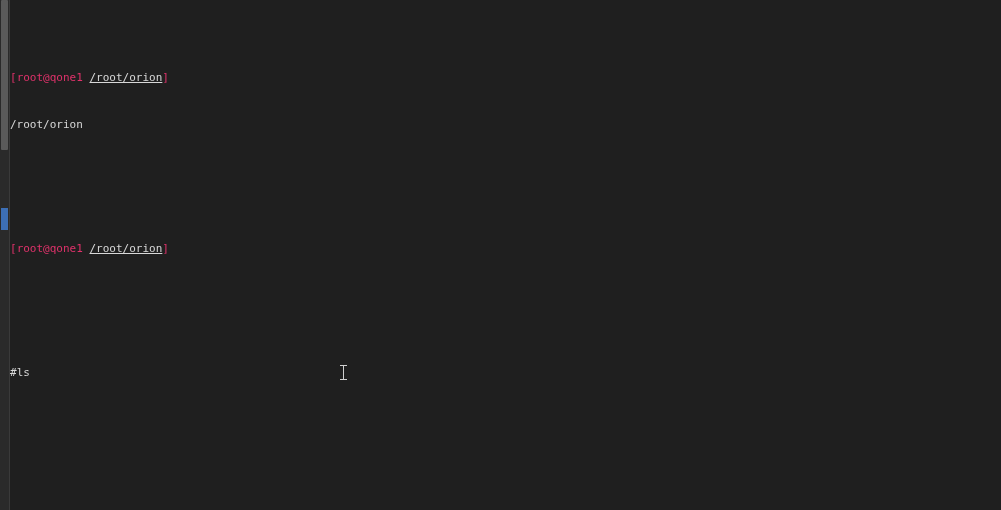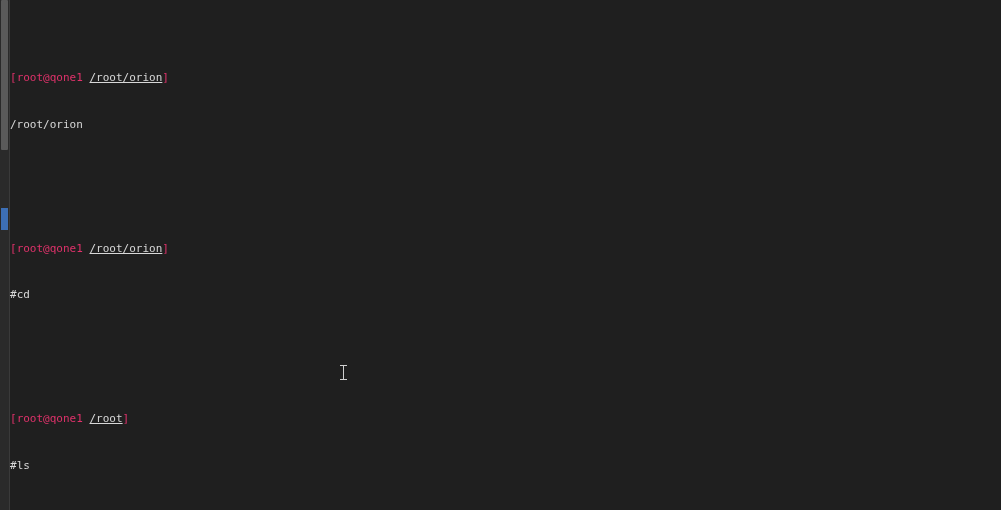--- a/index.html
+++ b/index.html
@@ -95,25 +95,23 @@
 
   <div id="term">
 
     
     <div class="line"><span class="prompt-br">[</span><span class="prompt-user">root@qone1</span><span class="c-white"> </span><span class="prompt-path">/root/orion</span><span class="prompt-br">]</span></div>
     <div class="line"><span class="c-white">/root/orion</span></div>
     <div class="blank"></div>
 
     
     <div class="line"><span class="prompt-br">[</span><span class="prompt-user">root@qone1</span><span class="c-white"> </span><span class="prompt-path">/root/orion</span><span class="prompt-br">]</span></div>
-    <div class="line"><span class="c-white">#</span><span class="c-white">cd</span></div>
     <div class="blank"></div>
 
     
-    <div class="line"><span class="prompt-br">[</span><span class="prompt-user">root@qone1</span><span class="c-white"> </span><span class="prompt-path">/root</span><span class="prompt-br">]</span></div>
     <div class="line"><span class="c-white">#</span><span class="c-white">ls</span></div>
     
     
 
     
     
     
     
 
     

